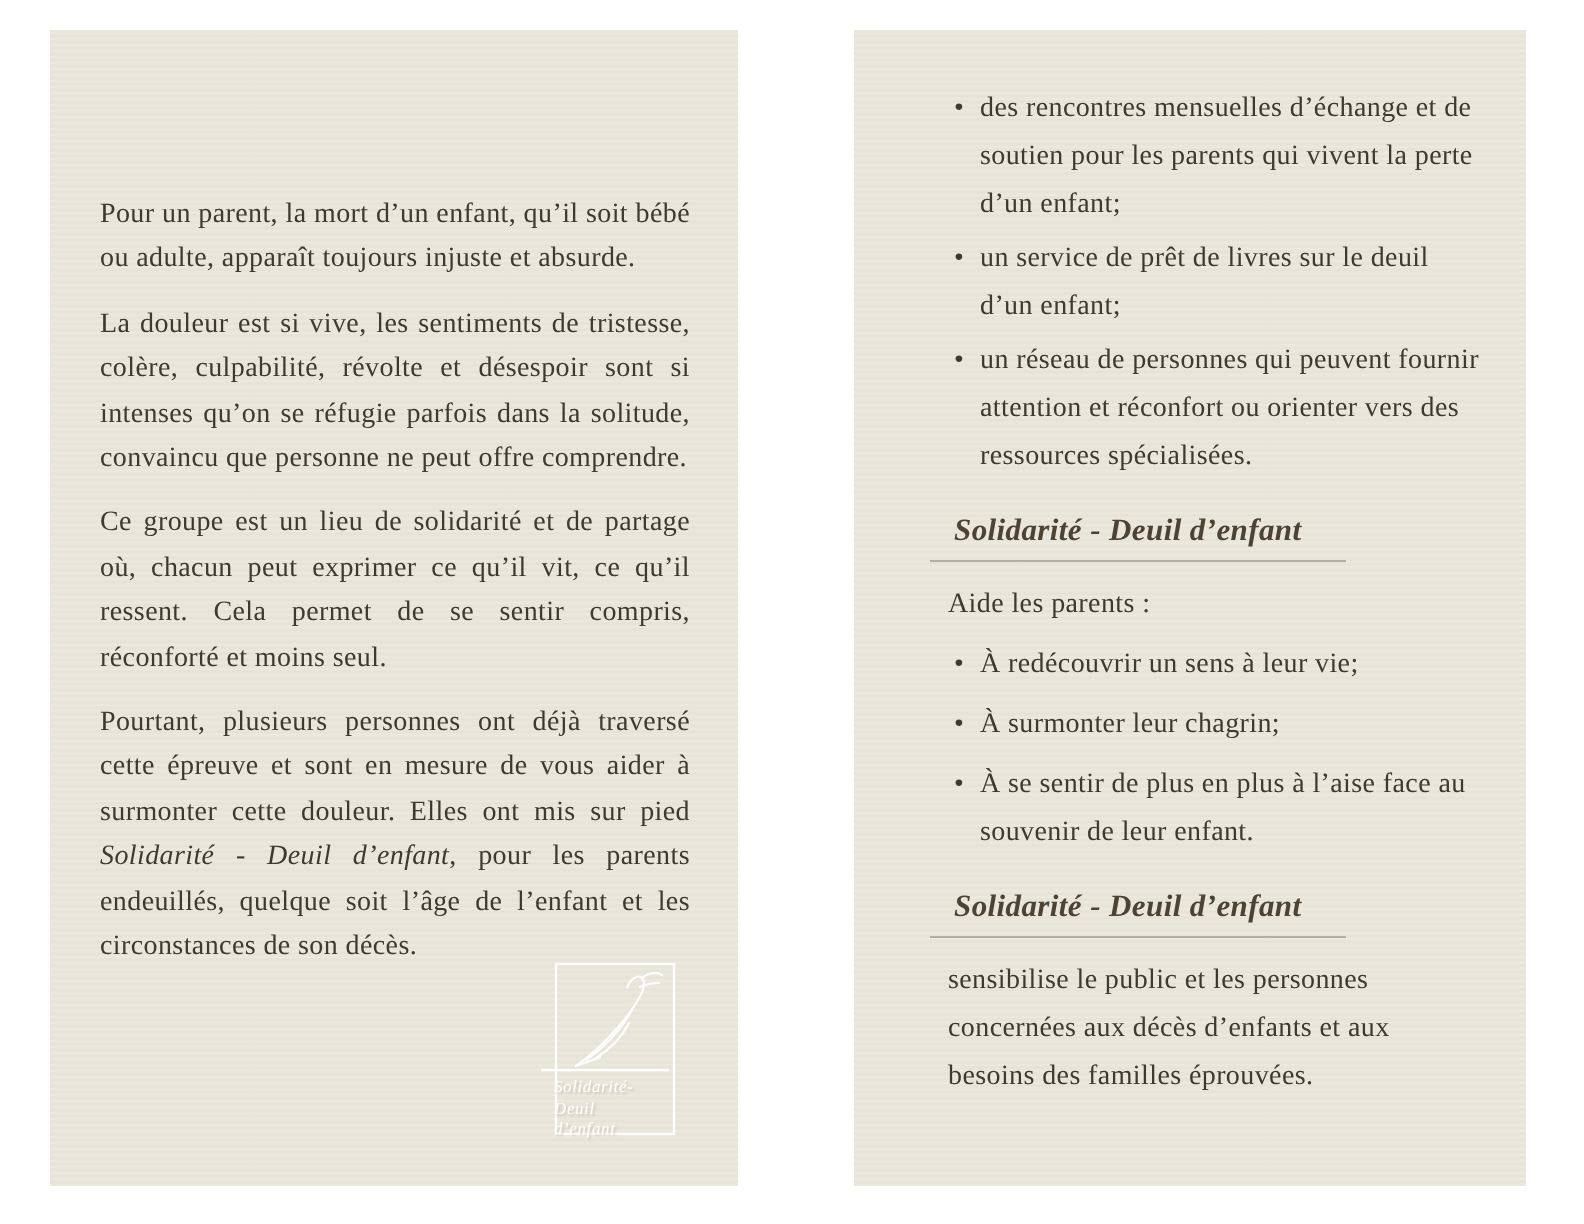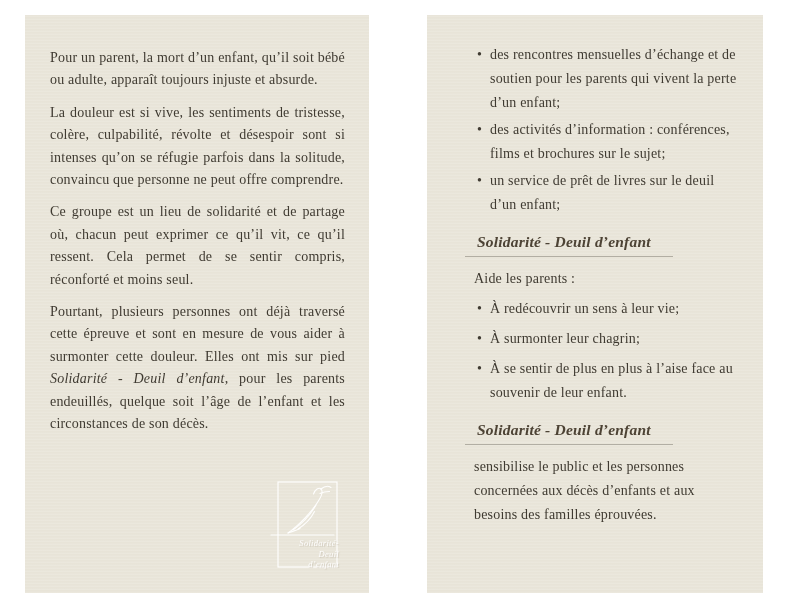--- a/index.html
+++ b/index.html
@@ -17,21 +17,21 @@
     top: 15px;
     height: 578px;
     box-sizing: border-box;
     background-color: #e9e5d9;
     background-image: repeating-linear-gradient(
       0deg,
       rgba(255,255,255,0.10) 0px, rgba(255,255,255,0.10) 1px,
       rgba(0,0,0,0.012) 2px, transparent 3px);
     overflow: hidden;
   }
-  .page-left  { left: 25px;  width: 344px; padding: 32px 24px 0 25px; }
+  .page-left  { left: 25px;  width: 344px; padding: 82px 24px 0 25px; }
   .page-right { left: 427px; width: 336px; padding: 28px 20px 0 38px; }
 
   
   .body-text p {
     margin: 0 0 10px 0;
     font-size: 14px;
     line-height: 22.4px;
     color: #3f3a31;
     text-align: justify;
     letter-spacing: 0.2px;
@@ -43,21 +43,21 @@
     position: absolute;
     left: 252px; top: 466px;
     width: 62px; height: 88px;
     color: rgba(255,255,255,0.95);
   }
   .logo svg { overflow: visible; display: block; }
   .logo-text {
     position: absolute;
     top: 57px; left: 0;
     width: 62px;
-    text-align: right;
+    text-align: left;
     font-style: italic;
     font-size: 8.5px;
     line-height: 10.5px;
     color: rgba(255,255,255,0.97);
     text-shadow: 1px 1px 1px rgba(185,177,160,0.55);
     letter-spacing: 0.3px;
   }
 
   
   .section { margin: 0 0 16px 0; }
@@ -147,22 +147,22 @@
         <div>d’enfant</div>
       </div>
     </div>
   </div>
 
   <div class="page page-right">
 
     <div class="section">
       <ul>
         <li>des rencontres mensuelles d’échange et de soutien pour les parents qui vivent la perte d’un enfant;</li>
-        <li>des activités d’information : conférences, films et brochures sur le sujet;</li>
         <li>un service de prêt de livres sur le deuil d’un enfant;</li>
+        <li>un réseau de personnes qui peuvent fournir attention et réconfort ou orienter vers des ressources spécialisées.</li>
       </ul>
     </div>
 
     <div class="section spaced">
       <h2>Solidarité - Deuil d’enfant</h2>
       <p class="intro">Aide les parents :</p>
       <ul>
         <li>À redécouvrir un sens à leur vie;</li>
         <li>À surmonter leur chagrin;</li>
         <li>À se sentir de plus en plus à l’aise face au souvenir de leur enfant.</li>

